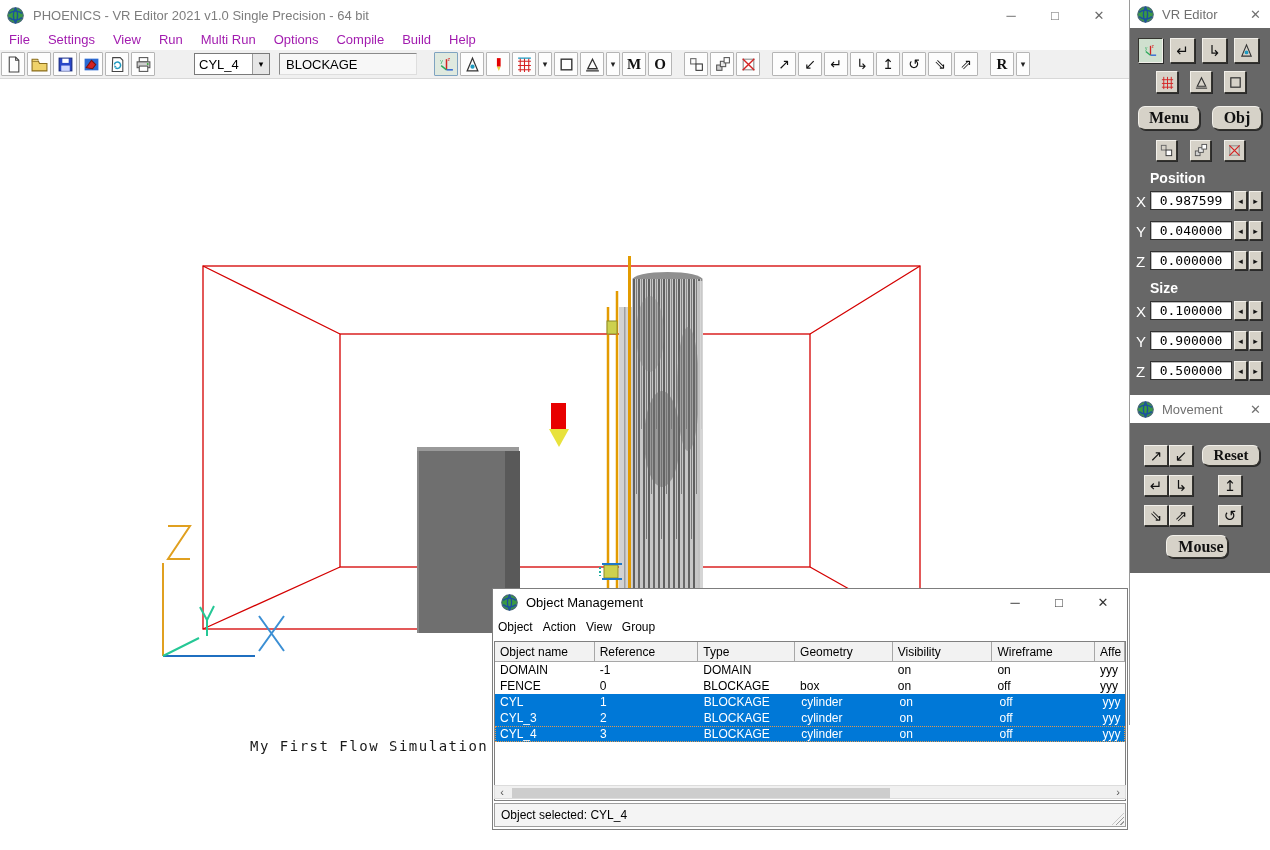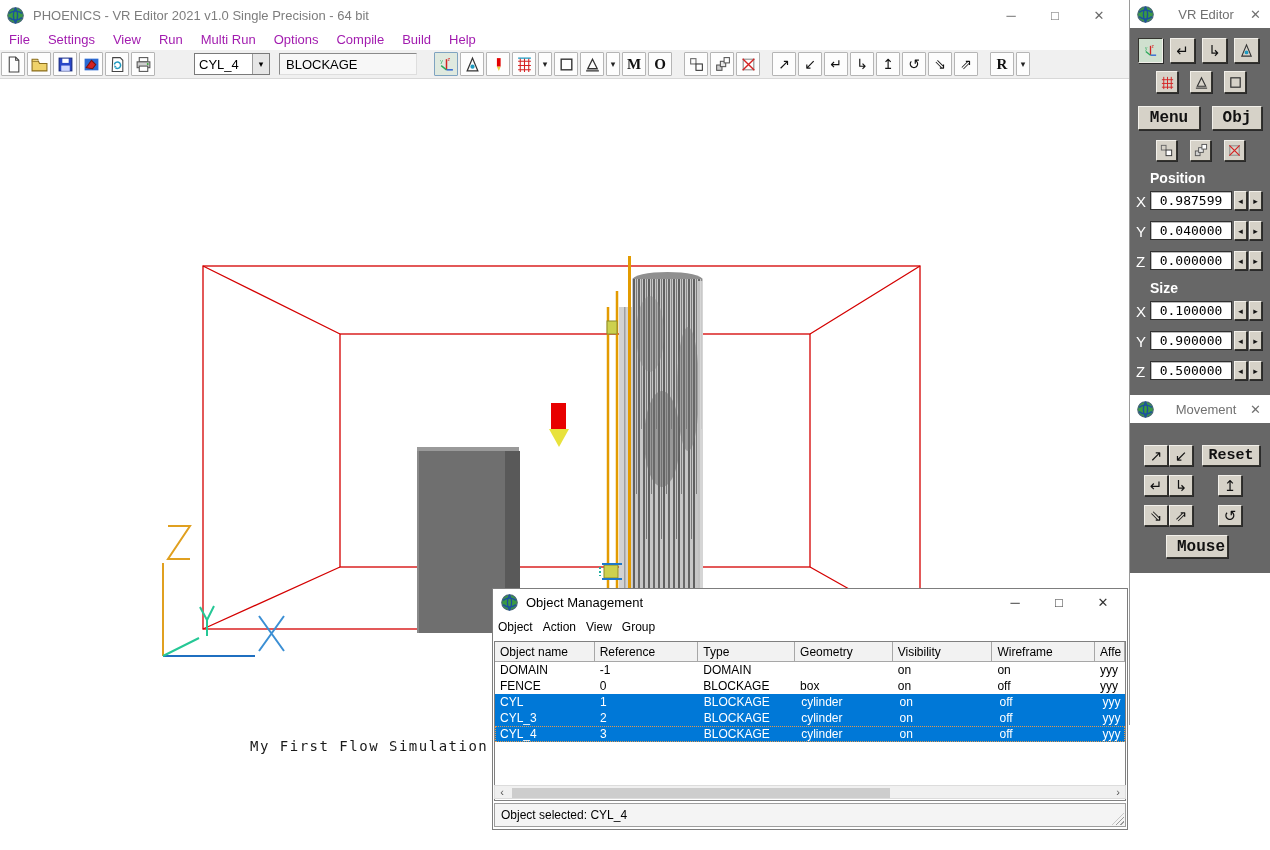--- a/index.html
+++ b/index.html
@@ -82,32 +82,32 @@
   #om-hscroll { position:absolute; left:1px; top:196px; width:632px; height:14px; background:#f0f0f0;
     border:1px solid #dcdcdc; display:flex; align-items:center; }
   .scroll-arrow { width:14px; height:12px; display:flex; align-items:center; justify-content:center;
     color:#555; font-size:11px; }
   #om-thumb { position:absolute; left:17px; top:2px; width:378px; height:10px; background:#cdcdcd; }
   #om-status { position:absolute; left:1px; top:214px; width:632px; height:24px; background:#f4f4f4;
     border:1px solid #9d9d9d; font-size:12px; display:flex; align-items:center; padding-left:6px; }
 
   
   .sidewin-title { position:absolute; height:28px; background:#fff; display:flex; align-items:center;
-    width:140px; left:1130px;text-align:center; }
+    width:140px; left:1130px; }
   .sidewin-title .globe { margin-left:7px; }
   .sidewin-title .t { margin-left:8px; font-size:13px; color:#707070; flex:1; }
   .sidewin-title .x { margin-right:9px; color:#707070; font-size:13px; }
   #vr-body { position:absolute; left:1130px; top:28px; width:140px; height:367px; background:#676767; }
   #mv-body { position:absolute; left:1130px; top:423px; width:140px; height:150px; background:#676767; }
   .panel-btn { background:#d6d2c8; border:1px solid; border-color:#f2f0ea #35342f #35342f #f2f0ea;
     box-shadow:1px 1px 0 #2a2a2a; display:flex; align-items:center; justify-content:center;
     color:#111; position:absolute; padding:0; }
   .panel-btn svg { width:15px; height:15px; }
   .panel-btn.glyph { font-size:15px; }
-  .panel-btn.textb { font-family:Liberation Mono, monospace; font-weight:bold; font-size:16px; }
+  .panel-btn.textb { font-family:Liberation Serif, serif; font-weight:bold; font-size:16px;border-radius:7px; }
   .panel-btn.active { background:#cfe0cf; border-color:#35342f #f2f0ea #f2f0ea #35342f; }
   .plabel { position:absolute; color:#fff; font-weight:bold; font-size:14px; }
   .axlabel { position:absolute; color:#fff; font-size:15px; }
   .vr-field { position:absolute; width:82px; height:19px; background:#fff;
     border:1px solid #2f2f2f; box-shadow:inset 1px 1px 0 #bbb;
     font-family:"DejaVu Sans Mono", monospace; font-size:13px; display:flex;
     align-items:center; justify-content:center; }
   .spin { position:absolute; width:13px; height:19px; font-size:9px; }
 
   button { cursor:default; }

